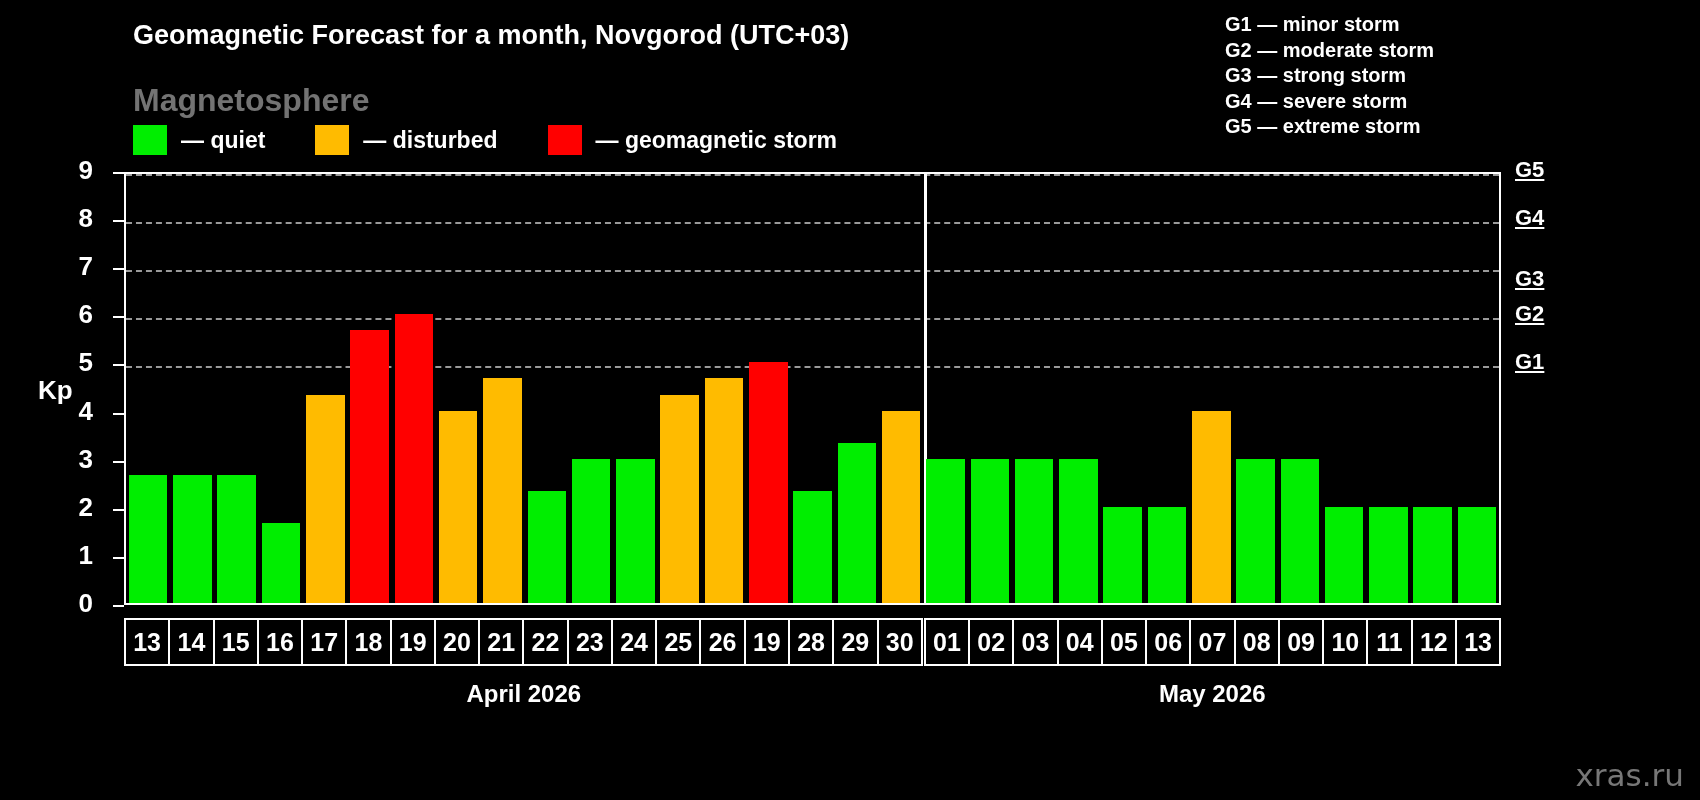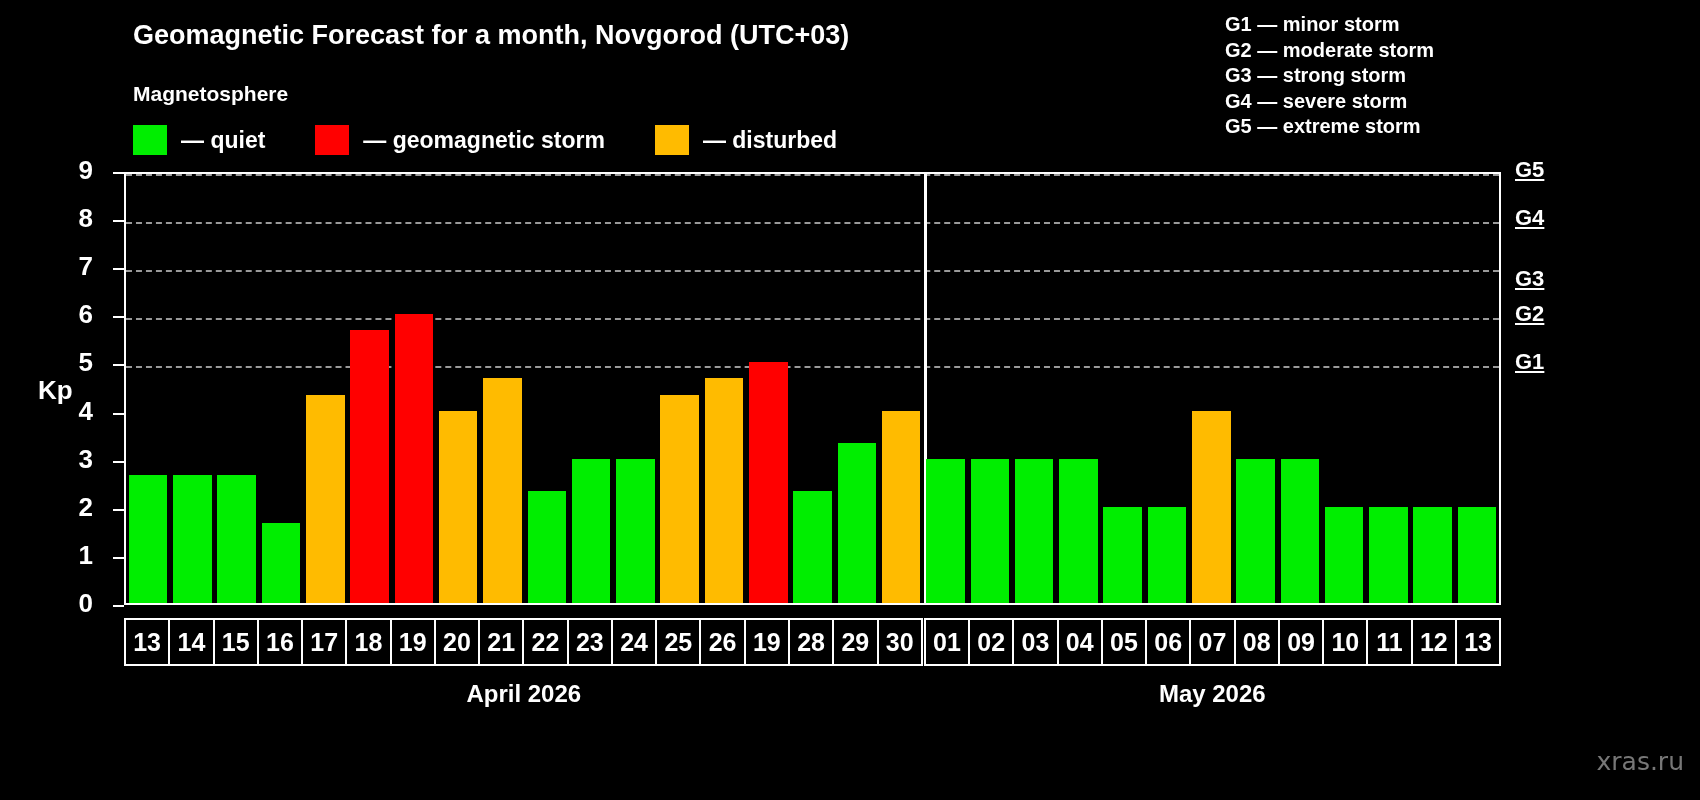--- a/index.html
+++ b/index.html
@@ -7,21 +7,21 @@
     width:1700px;height:800px;position:relative;overflow:hidden;
     font-family:"Liberation Sans",sans-serif;color:#fff;
   }
   
   #title{
     position:absolute;left:133px;top:20px;
     font-size:27px;font-weight:bold;color:#ffffff;white-space:nowrap;
   }
   #mag-label{
     position:absolute;left:133px;top:82px;
-    font-size:21px;font-weight:bold;color:#ffffff;white-space:nowrap;
+    font-size:32px;font-weight:bold;color:#737373;white-space:nowrap;
   }
   #legend{
     position:absolute;left:133px;top:125px;
     display:flex;align-items:center;gap:0px;
   }
   .lg-item{display:flex;align-items:center;}
   .lg-swatch{width:34px;height:30px;display:inline-block;}
   .lg-text{font-size:23px;font-weight:bold;color:#fff;white-space:nowrap;margin-left:14px;}
   
   #gscale{
@@ -78,42 +78,42 @@
   }
   .date-cell:first-child{margin-left:0;}
   .date-cell.month-start{margin-left:1px;}
   
   .month-label{
     position:absolute;top:680px;
     font-size:24px;font-weight:bold;color:#fff;text-align:center;
   }
   
   #watermark{
-    position:absolute;right:16px;bottom:24px;
-    font-size:25px;color:#777777;font-family:"DejaVu Sans",sans-serif;
+    position:absolute;right:16px;bottom:7px;
+    font-size:31px;color:#777777;font-family:"DejaVu Sans",sans-serif;
   }
 </style>
 </head>
 <body>
 
 <div id="title">Geomagnetic Forecast for a month, Novgorod (UTC+03)</div>
 <div id="mag-label">Magnetosphere</div>
 
 <div id="legend">
     <div class="lg-item" style="margin-left: 0px;">
       <span class="lg-swatch" style="background: rgb(0, 238, 0);"></span>
       <span class="lg-text">— quiet</span>
     </div>
     <div class="lg-item" style="margin-left: 50px;">
+      <span class="lg-swatch" style="background: rgb(255, 187, 0);"></span>
+      <span class="lg-text">— disturbed</span>
+    </div>
+    <div class="lg-item" style="margin-left: 50px;">
       <span class="lg-swatch" style="background: rgb(255, 0, 0);"></span>
       <span class="lg-text">— geomagnetic storm</span>
-    </div>
-    <div class="lg-item" style="margin-left: 50px;">
-      <span class="lg-swatch" style="background: rgb(255, 187, 0);"></span>
-      <span class="lg-text">— disturbed</span>
     </div>
   </div>
 
 <div id="gscale">
     <div>G1 — minor storm</div>
     <div>G2 — moderate storm</div>
     <div>G3 — strong storm</div>
     <div>G4 — severe storm</div>
     <div>G5 — extreme storm</div>
   </div>

